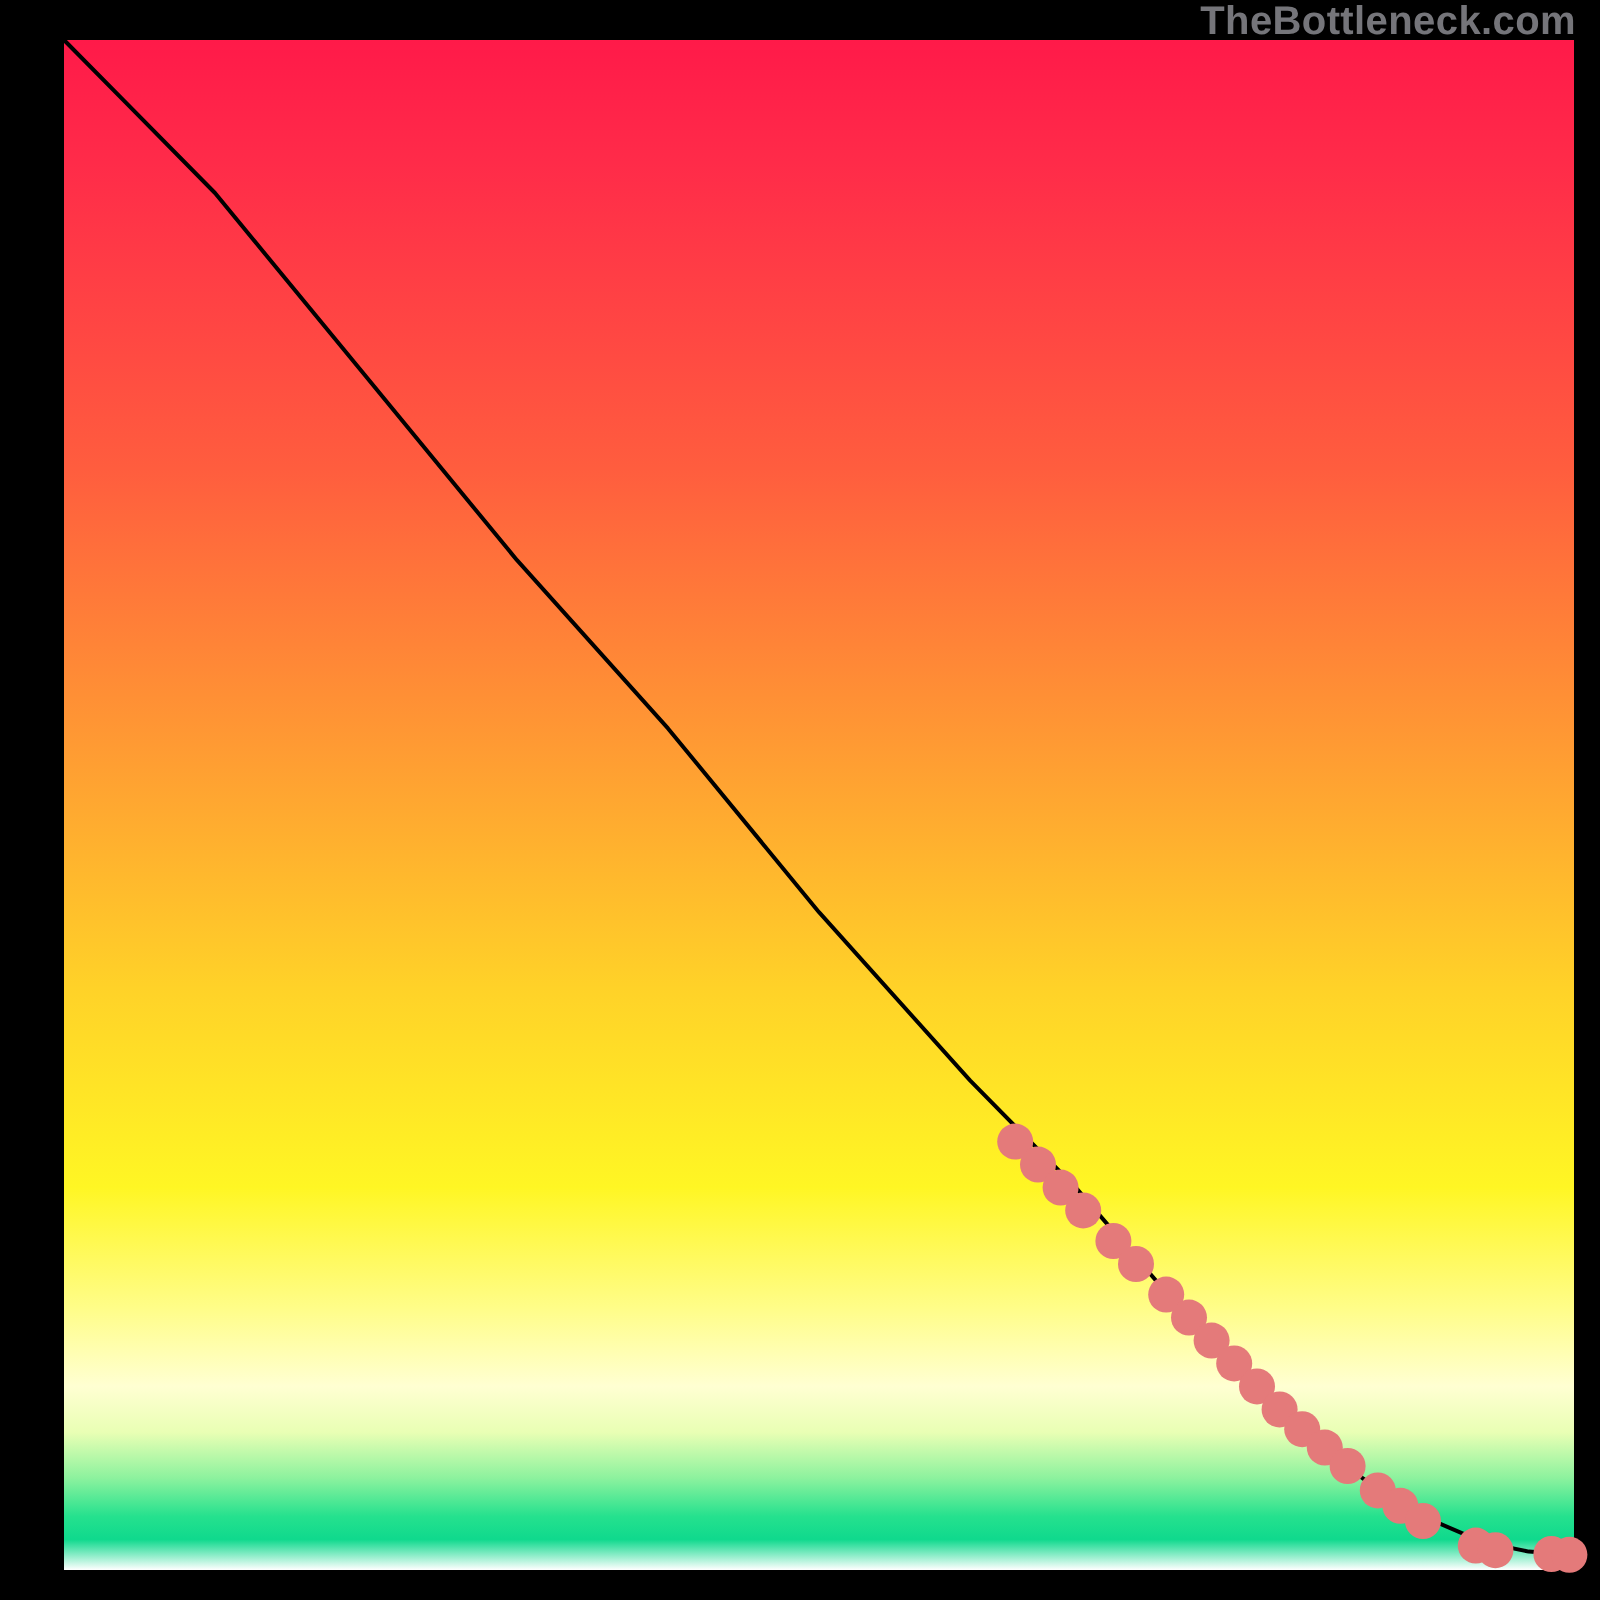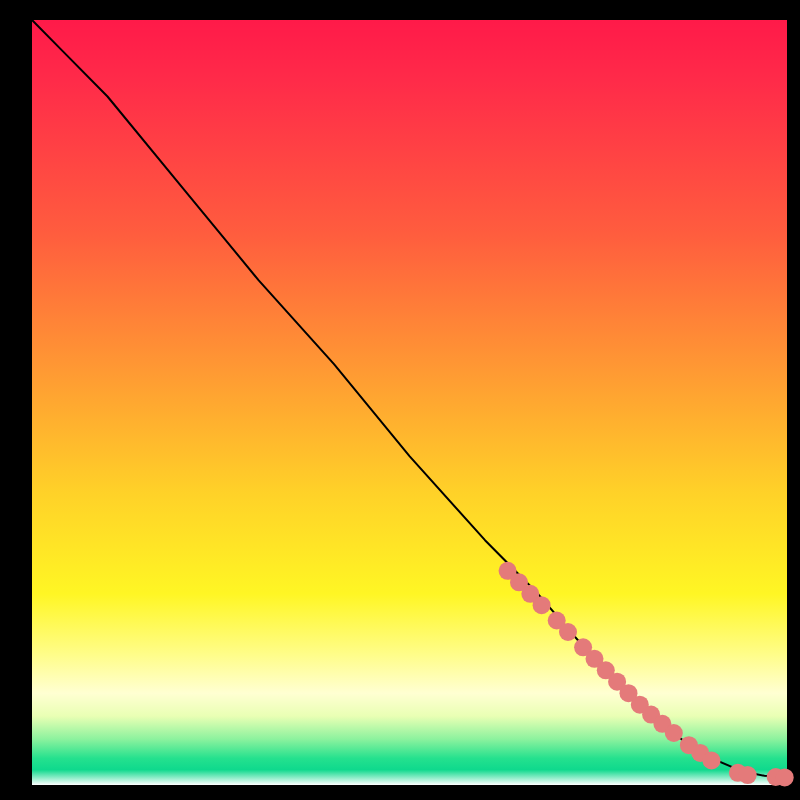--- a/index.html
+++ b/index.html
@@ -88,13 +88,14 @@
         <circle cx="656.9" cy="725.2" r="9" fill="#e47a7a" stroke="#c85a5a" stroke-width="0"></circle>
         <circle cx="668.2" cy="732.9" r="9" fill="#e47a7a" stroke="#c85a5a" stroke-width="0"></circle>
         <circle cx="679.5" cy="740.5" r="9" fill="#e47a7a" stroke="#c85a5a" stroke-width="0"></circle>
         <circle cx="705.9" cy="752.8" r="9" fill="#e47a7a" stroke="#c85a5a" stroke-width="0"></circle>
         <circle cx="715.7" cy="755.1" r="9" fill="#e47a7a" stroke="#c85a5a" stroke-width="0"></circle>
         <circle cx="743.7" cy="757.0" r="9" fill="#e47a7a" stroke="#c85a5a" stroke-width="0"></circle>
         <circle cx="752.7" cy="757.4" r="9" fill="#e47a7a" stroke="#c85a5a" stroke-width="0"></circle>
       </g>
   </svg>
 
+  <div class="watermark">TheBottleneck.com</div>
 </div>
 
 </body></html>

